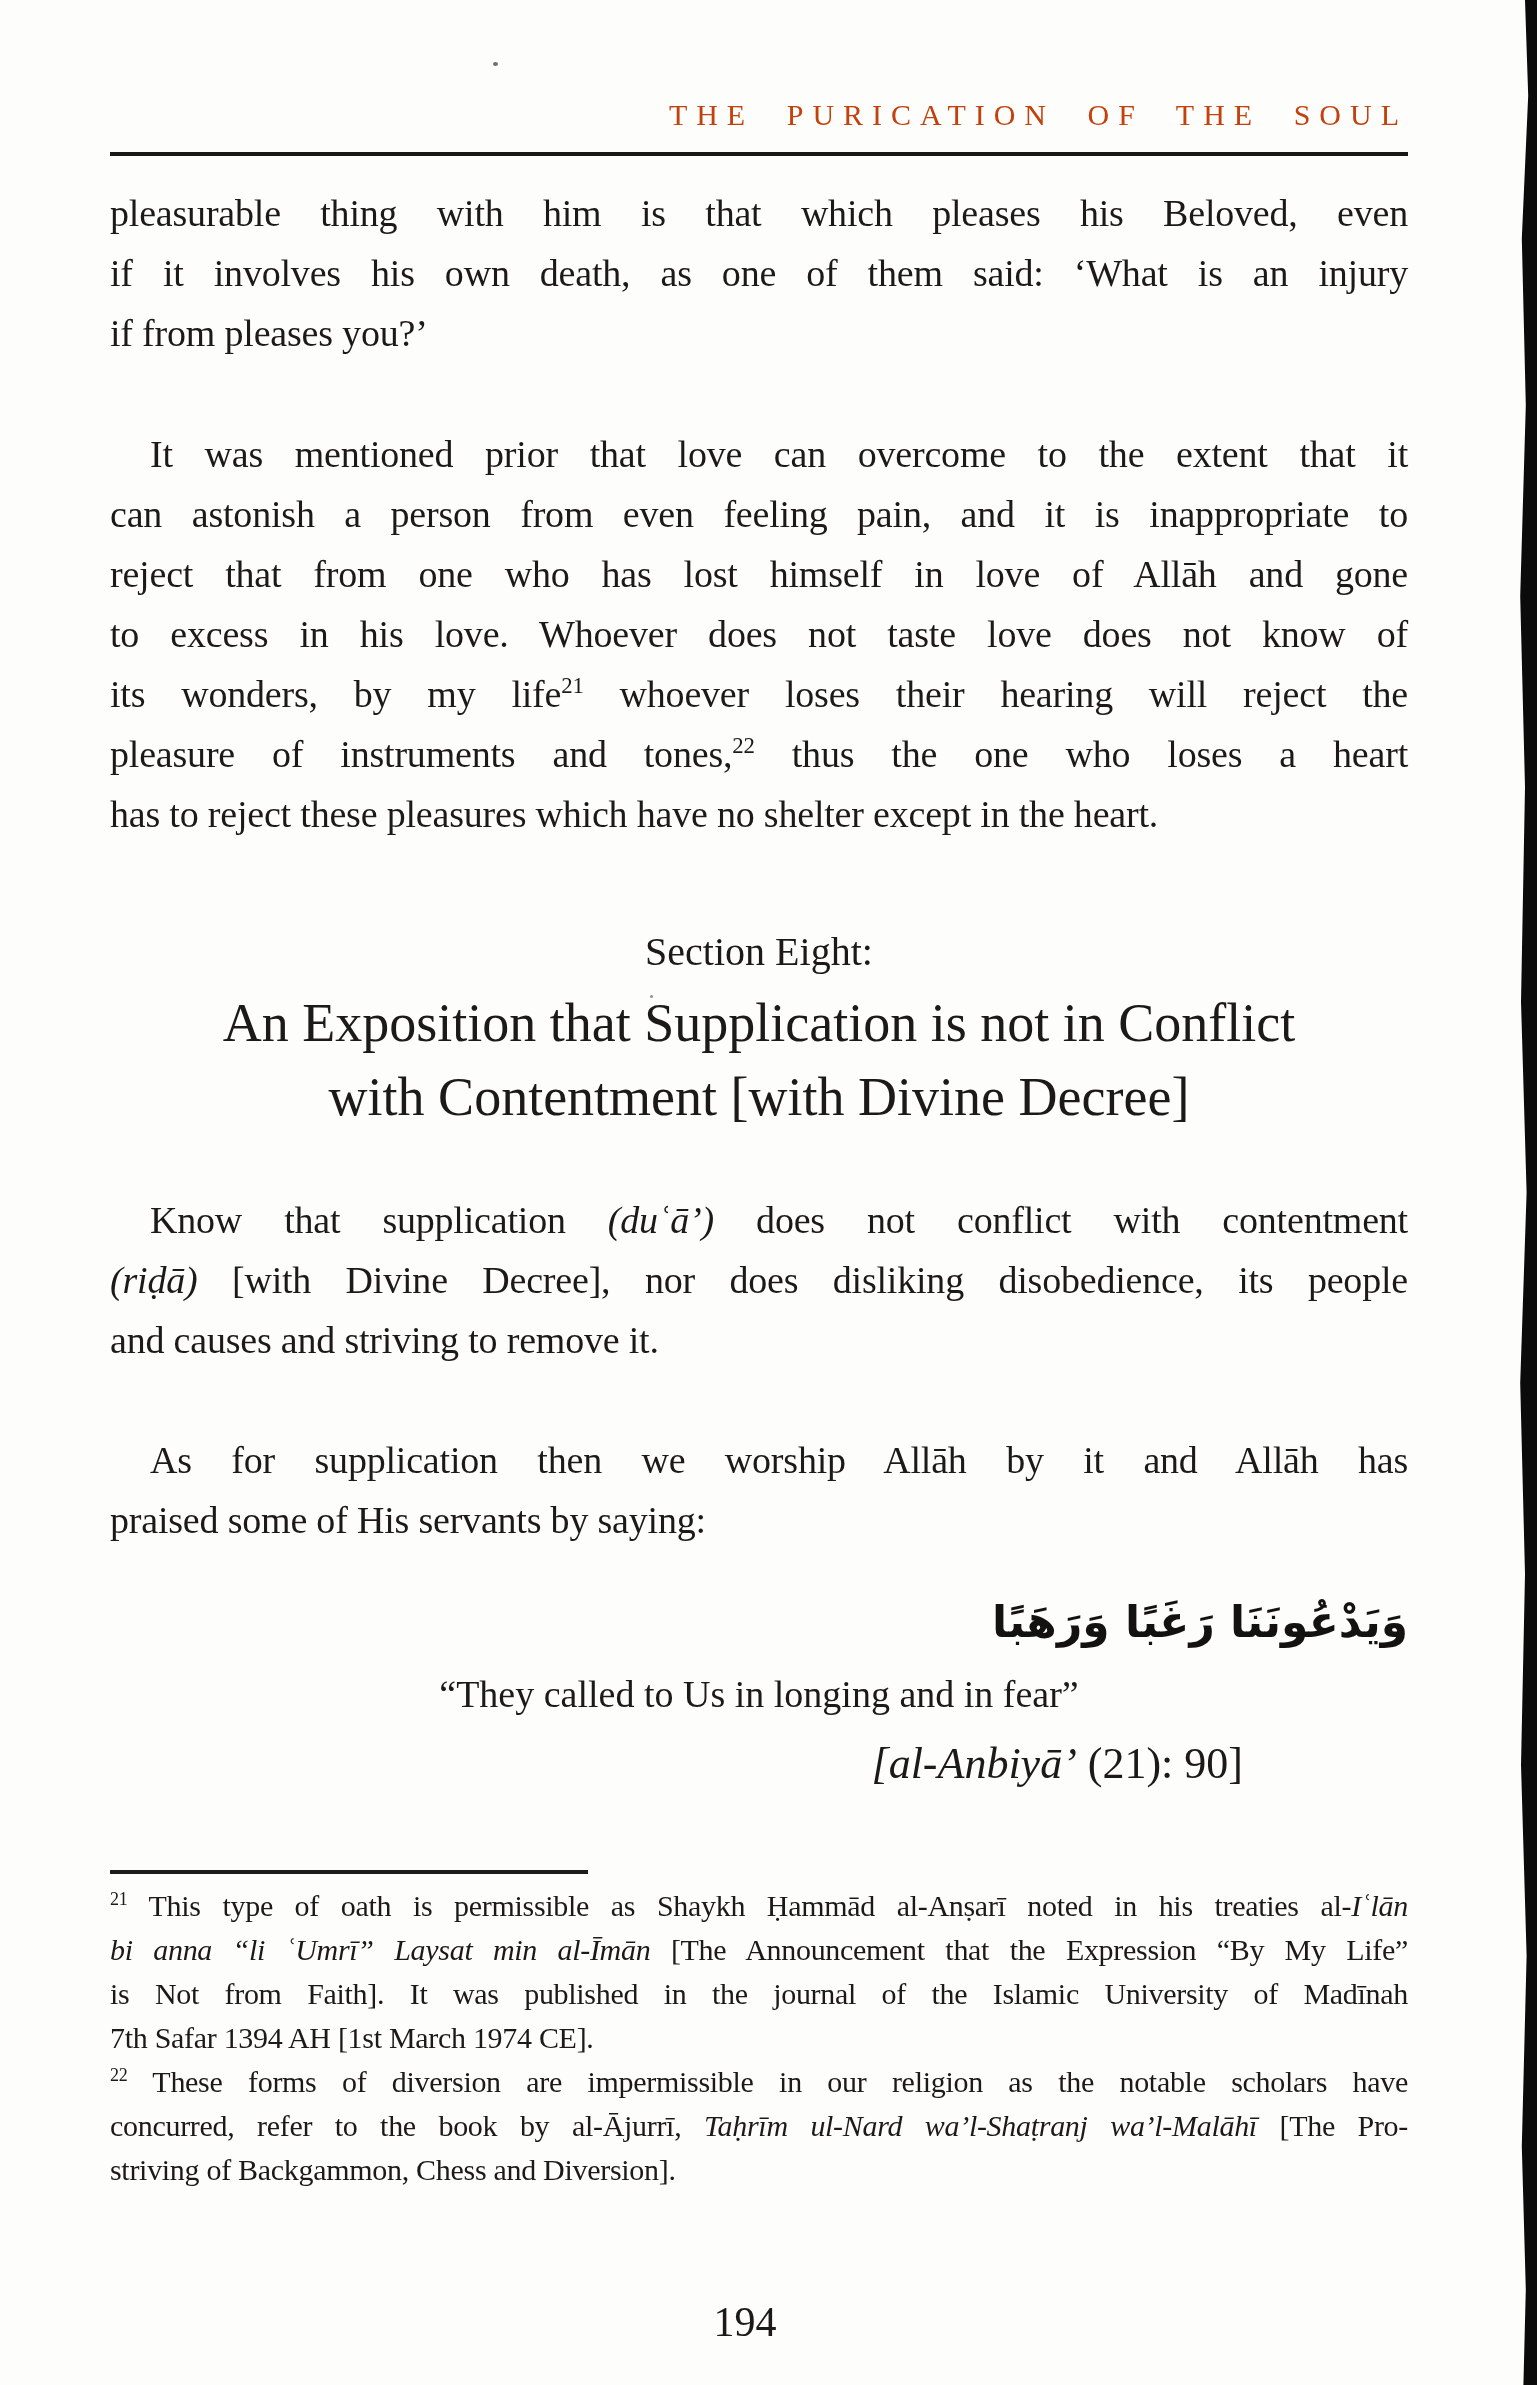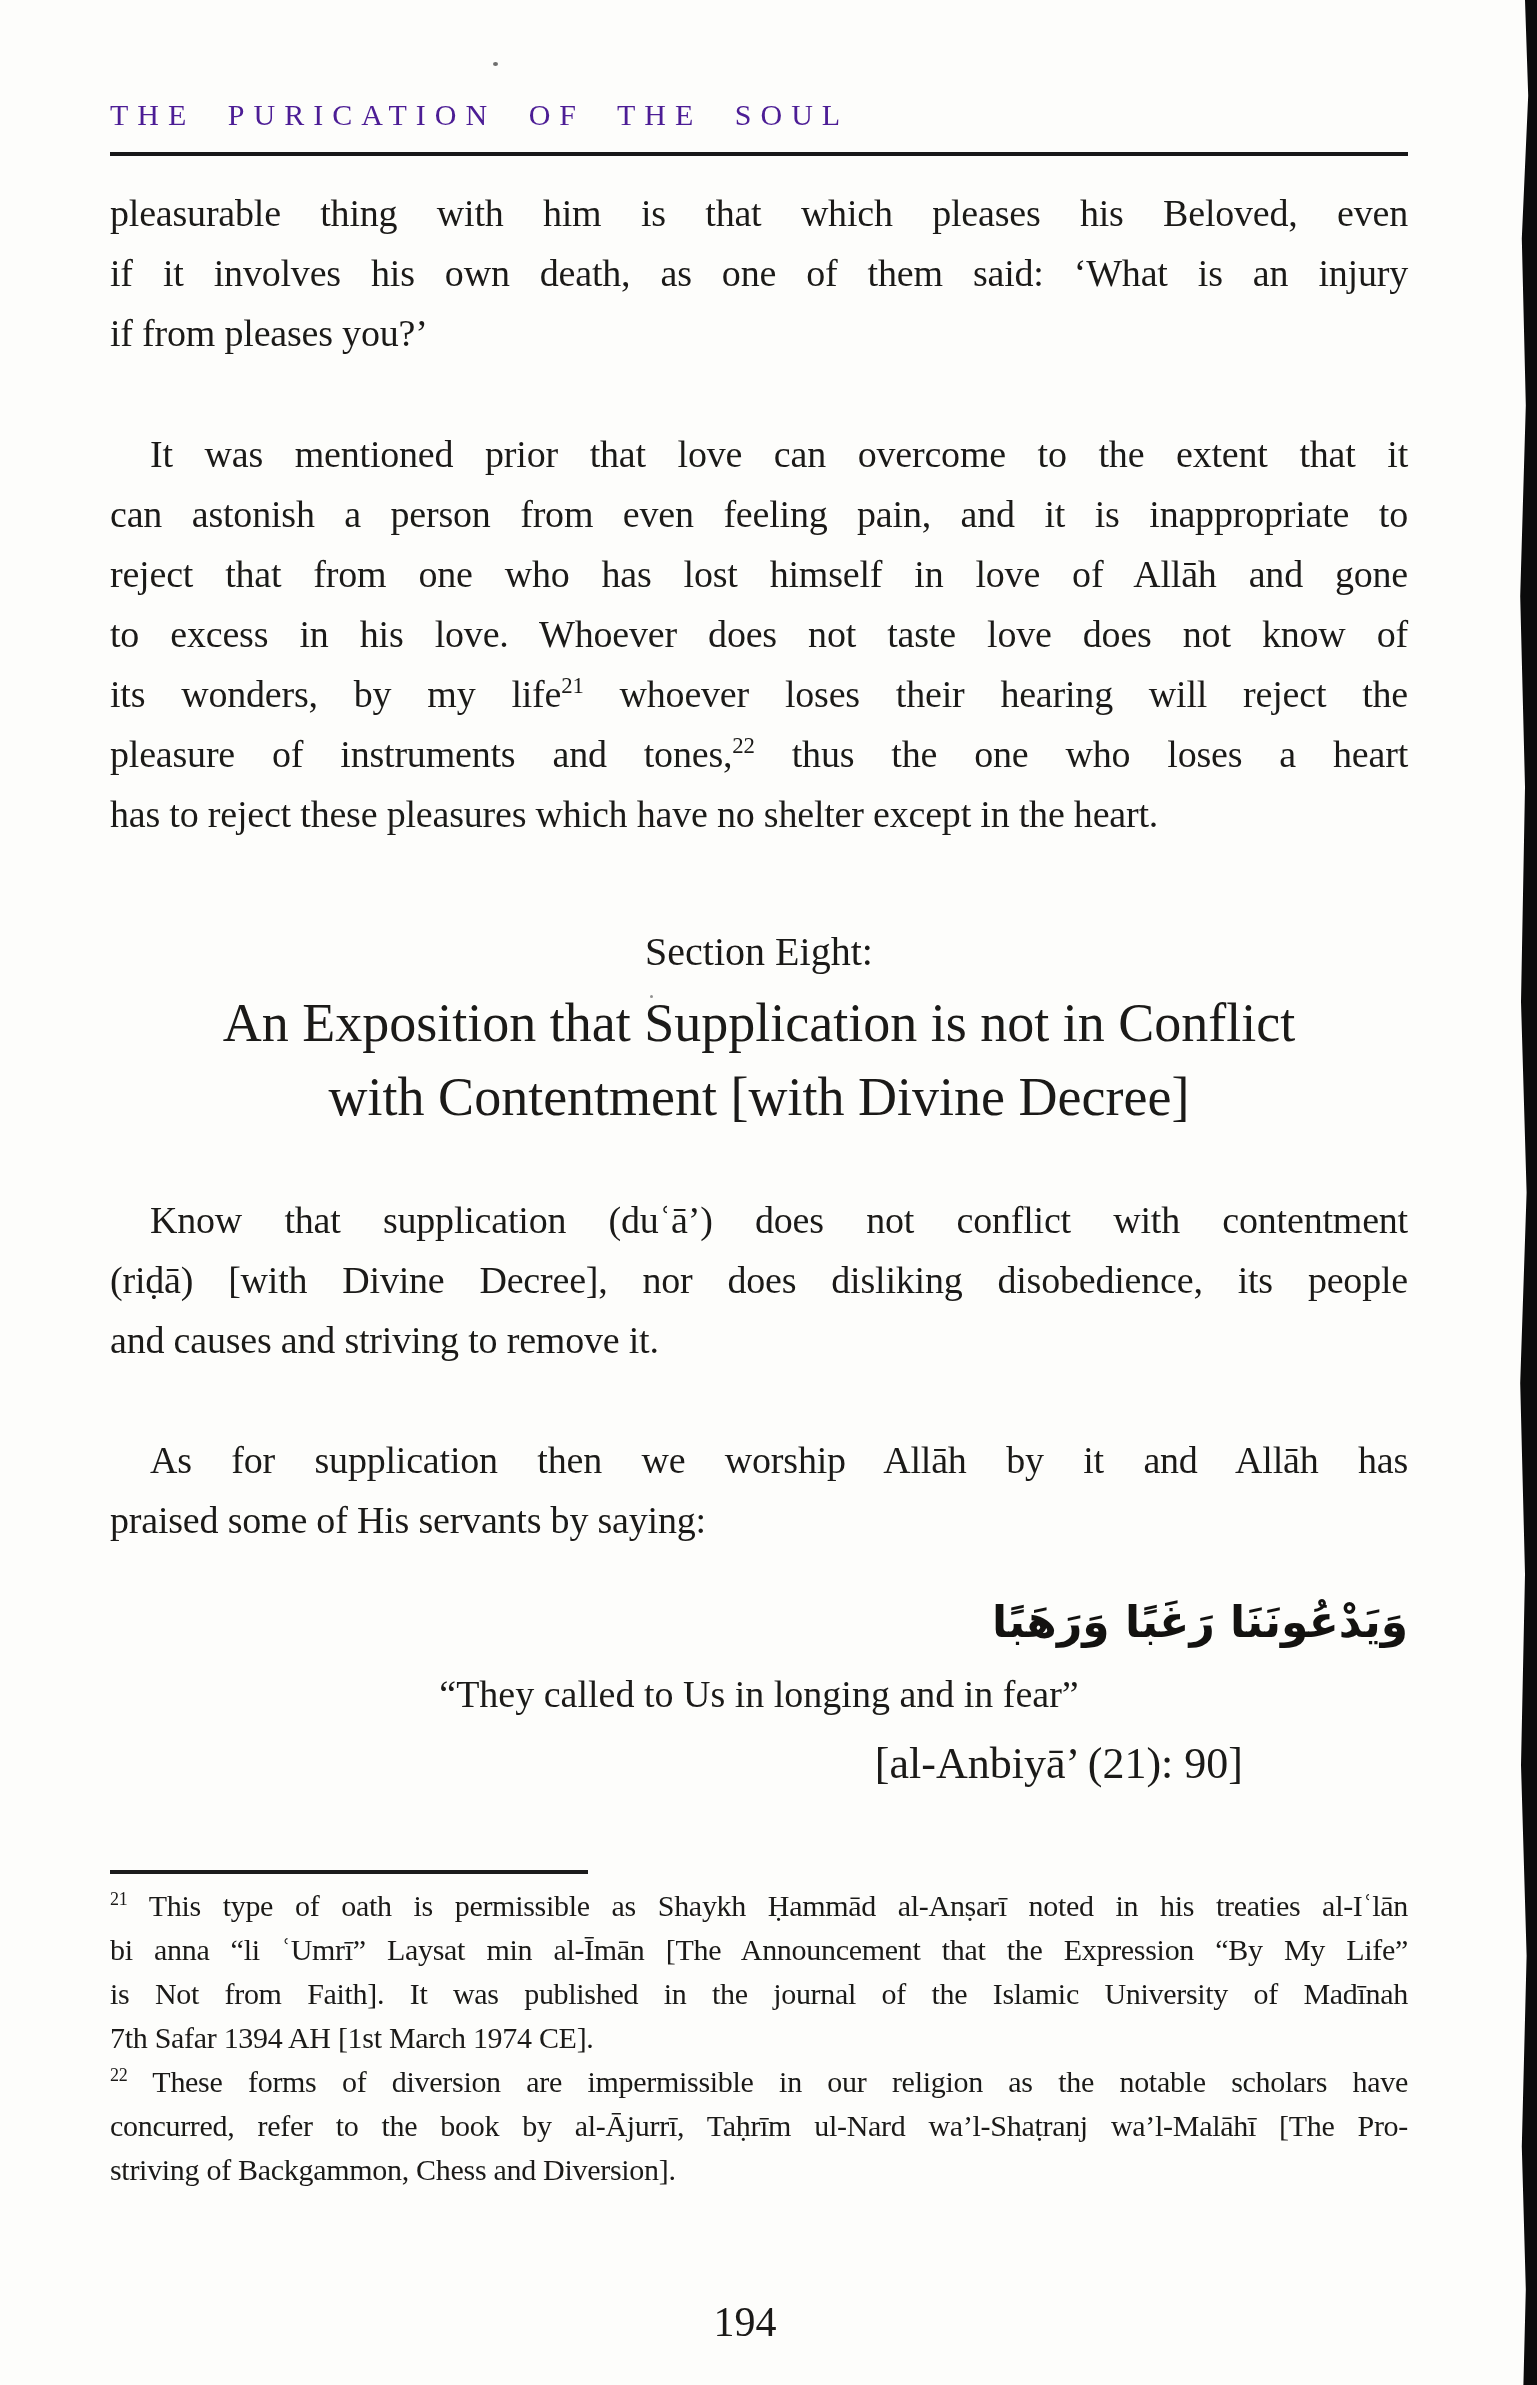--- a/index.html
+++ b/index.html
@@ -1,20 +1,20 @@
 <!DOCTYPE html>
 <html><head>
 <meta charset="utf-8">
 <style>
   html,body{margin:0;padding:0;}
   body{width:1537px;height:2385px;position:relative;background:#e9e9e7;}
   #page{position:absolute;left:0;top:0;width:1537px;height:2385px;background:#fdfdfb;overflow:hidden;
         font-family:"Liberation Serif","DejaVu Serif",serif;color:#1b1a18;}
   .abs{position:absolute;left:110px;width:1298px;}
-  .running-header{top:98px;text-align:left;font-size:30px;letter-spacing:9px;word-spacing:16px;color:#4c1d95;}
+  .running-header{top:98px;text-align:right;font-size:30px;letter-spacing:9px;word-spacing:16px;color:#c2410c;}
   .header-rule{top:152px;height:4px;background:#181818;}
   .para{font-size:38px;line-height:60px;letter-spacing:-0.2px;}
   .para .line{text-align:justify;text-align-last:justify;text-justify:inter-word;white-space:nowrap;}
   .para .line.last{text-align-last:left;}
   .indent-first .line:first-child{text-indent:40px;}
   #para1{top:183px;}
   #para2{top:424px;}
   .section-label{top:928px;font-size:40px;text-align:center;}
   .section-title{top:986px;font-size:54px;line-height:74px;text-align:center;}
   #para3{top:1190px;}
@@ -23,21 +23,21 @@
         font-family:"DejaVu Sans",sans-serif;font-size:44px;font-weight:bold;line-height:92px;color:#131210;}
   .verse-translation{top:1672px;font-size:38px;text-align:center;}
   .verse-citation{top:1738px;font-size:44px;text-align:right;padding-right:165px;box-sizing:border-box;}
   .footnote-rule{top:1870px;width:478px;height:4px;background:#1c1c1c;}
   .footnote{font-size:30px;line-height:44px;letter-spacing:-0.3px;}
   .footnote .line{text-align:justify;text-align-last:justify;text-justify:inter-word;white-space:nowrap;}
   .footnote .line.last{text-align-last:left;}
   #footnote21{top:1884px;}
   #footnote22{top:2060px;}
   .page-number{top:2298px;font-size:42px;text-align:center;transform:translateX(-14px);}
-  .it{}
+  .it{font-style:italic;}
   .sup{font-size:60%;vertical-align:super;line-height:0;}
   .scan-bar{position:absolute;top:0;right:0;width:40px;height:2385px;background:#0b0b0b;
         clip-path:polygon(100% 0,70% 0,78% 4%,62% 10%,72% 17%,58% 25%,70% 33%,60% 42%,74% 50%,
                           58% 58%,70% 66%,60% 74%,74% 82%,62% 90%,72% 96%,66% 100%,100% 100%);
         box-shadow:-3px 0 5px rgba(0,0,0,0.25);}
   .speck{position:absolute;border-radius:50%;background:#4a4a4a;}
   #speck1{left:493px;top:62px;width:5px;height:4px;opacity:.8;}
   #speck2{left:650px;top:995px;width:3px;height:3px;opacity:.6;}
 </style>
 </head>

